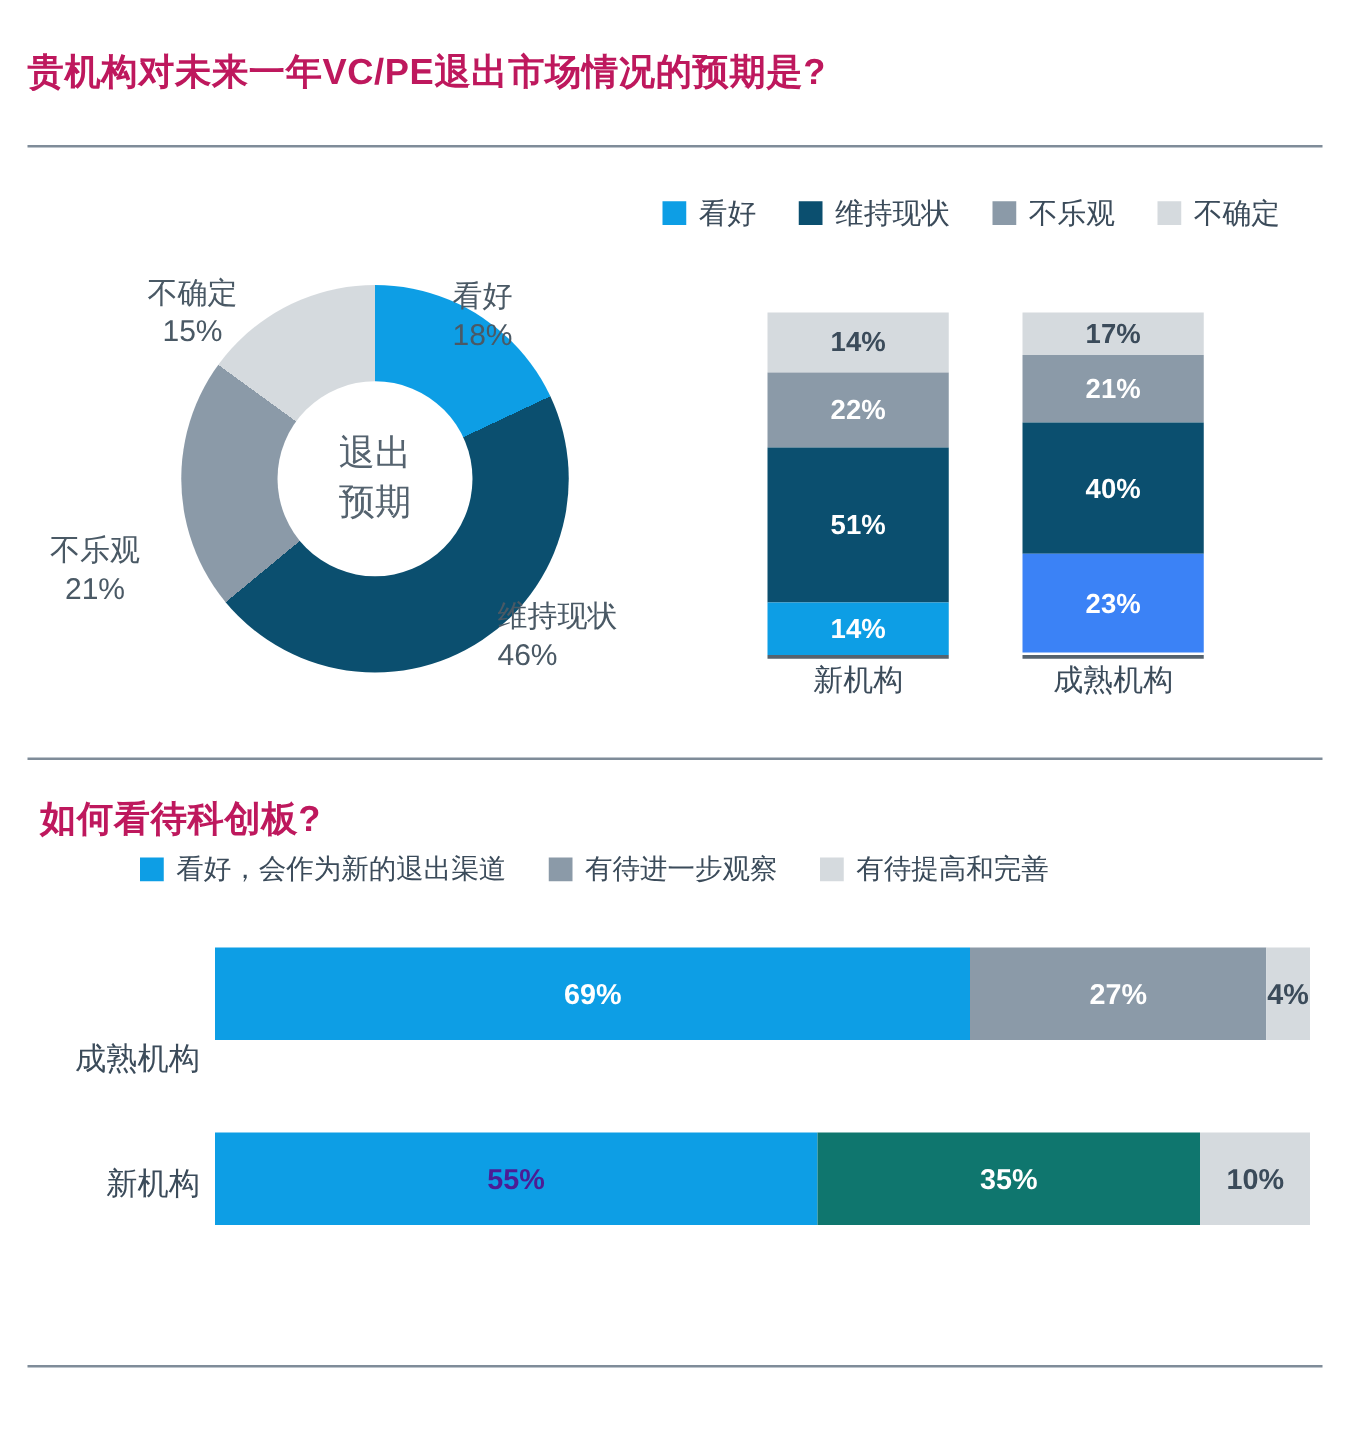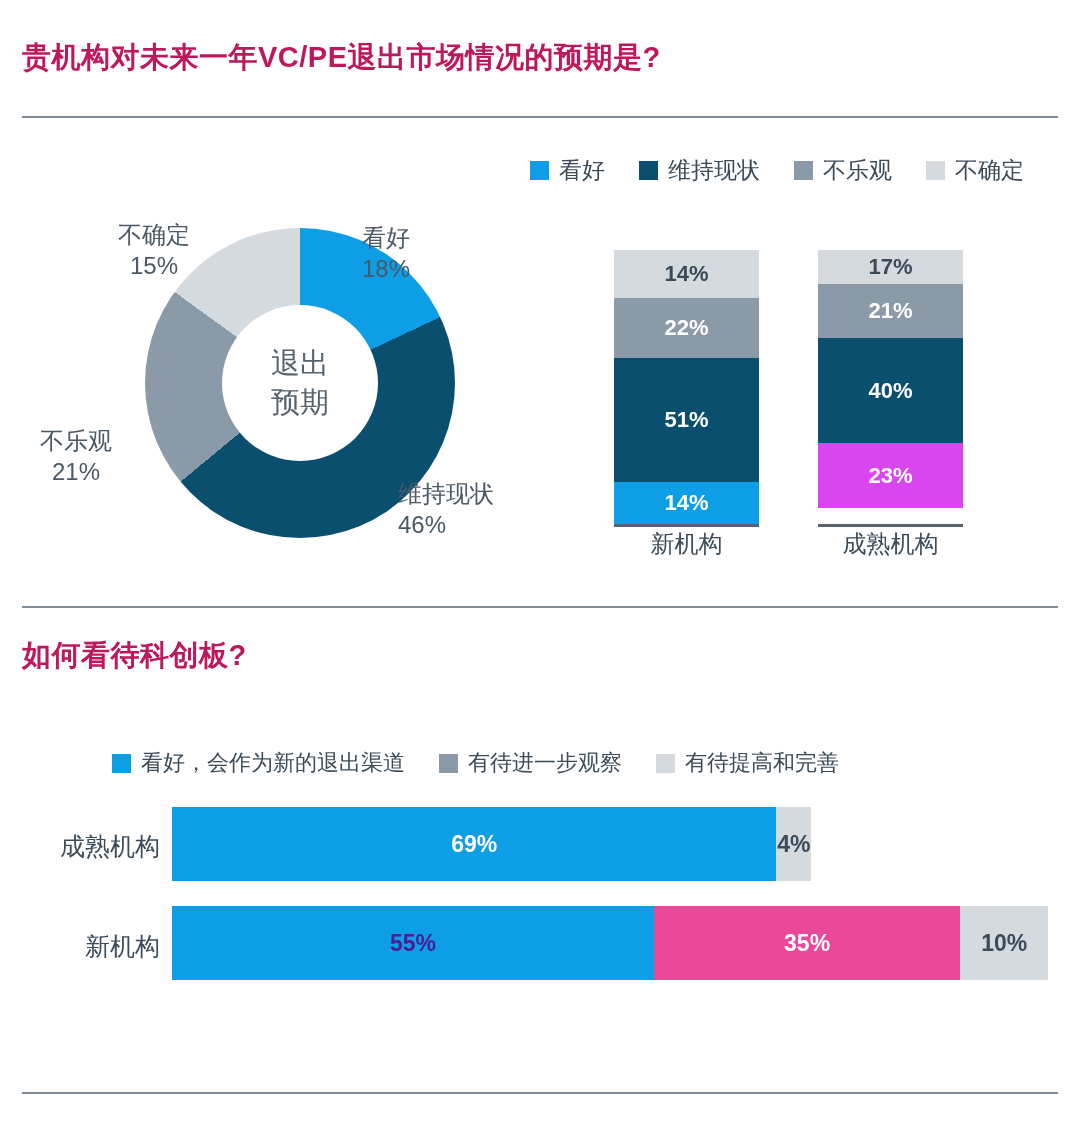--- a/index.html
+++ b/index.html
@@ -25,21 +25,21 @@
   
   .section-title {
     position: absolute;
     font-size: 29px;
     font-weight: bold;
     color: #be185d;
     letter-spacing: 0.5px;
     white-space: nowrap;
   }
   #title-1 { left: 22px; top: 38px; }
-  #title-2 { left: 22px; top: 636px; }
+  #title-2 { left: 32px; top: 636px; }
 
   .rule {
     position: absolute;
     left: 22px;
     width: 1036px;
     height: 2px;
     background: #7f8c99;
   }
   #rule-1 { top: 116px; }
   #rule-2 { top: 606px; }
@@ -60,21 +60,21 @@
     margin-right: 34px;
   }
   .legend-item:last-child { margin-right: 0; }
   .legend-swatch {
     width: 19px;
     height: 19px;
     margin-right: 10px;
     display: inline-block;
   }
   #legend-1 { left: 530px; top: 155px; }
-  #legend-2 { left: 112px; top: 748px; font-size: 22px; }
+  #legend-2 { left: 112px; top: 680px; font-size: 22px; }
 
   
   #donut-wrap {
     position: absolute;
     left: 145px;
     top: 228px;
     width: 310px;
     height: 310px;
   }
   #donut {
@@ -151,21 +151,21 @@
   #name-new    { left: 614px; top: 528px; }
   #name-mature { left: 818px; top: 528px; }
 
   
   .hbar-row {
     position: absolute;
     height: 74px;
     display: flex;
     align-items: stretch;
   }
-  #hrow-mature { left: 172px; top: 807px; width: 876px; }
+  #hrow-mature { left: 172px; top: 758px; width: 876px; }
   #hrow-new    { left: 172px; top: 906px; width: 876px; }
   .hbar-seg {
     display: flex;
     align-items: center;
     justify-content: center;
     font-size: 23px;
     font-weight: bold;
     box-sizing: border-box;
   }
   .hbar-cat {
@@ -255,21 +255,21 @@
   <div class="col-chart" id="col-mature">
     <div class="col-seg" style="height:34px;background:#d5dade;color:#3b4b5a;">
       <span>17%</span>
     </div>
     <div class="col-seg" style="height:54px;background:#8b9aa8;color:#ffffff;">
       <span>21%</span>
     </div>
     <div class="col-seg" style="height:105px;background:#0b4f6f;color:#ffffff;">
       <span>40%</span>
     </div>
-    <div class="col-seg" style="height:65px;background:#d946ef;color:#ffffff;">
+    <div class="col-seg" style="height:79px;background:#3b82f6;color:#ffffff;">
       <span>23%</span>
     </div>
     <div class="col-axis" style="top:274px;"></div>
   </div>
   <div class="col-name" id="name-mature">成熟机构</div>
 
   <div class="rule" id="rule-2"></div>
   <div class="section-title" id="title-2">如何看待科创板?</div>
 
   <div class="legend" id="legend-2">
@@ -285,31 +285,34 @@
       <span class="legend-swatch" style="background:#d5dade"></span>
       <span>有待提高和完善</span>
     </div>
   </div>
 
   <div class="hbar-cat" id="cat-mature">成熟机构</div>
   <div class="hbar-row" id="hrow-mature">
     <div class="hbar-seg" style="width:69%;background:#0d9ee5;color:#ffffff;">
       <span>69%</span>
     </div>
+    <div class="hbar-seg" style="width:27%;background:#8b9aa8;color:#ffffff;">
+      <span>27%</span>
+    </div>
     <div class="hbar-seg" style="width:4%;background:#d5dade;color:#3b4b5a;">
       <span>4%</span>
     </div>
   </div>
 
   <div class="hbar-cat" id="cat-new">新机构</div>
   <div class="hbar-row" id="hrow-new">
     <div class="hbar-seg" style="width:55%;background:#0d9ee5;color:#4c1d95;">
       <span>55%</span>
     </div>
-    <div class="hbar-seg" style="width:35%;background:#ec4899;color:#ffffff;">
+    <div class="hbar-seg" style="width:35%;background:#0f766e;color:#ffffff;">
       <span>35%</span>
     </div>
     <div class="hbar-seg" style="width:10%;background:#d5dade;color:#3b4b5a;">
       <span>10%</span>
     </div>
   </div>
 
   <div class="rule" id="rule-3"></div>
 </div>
 

